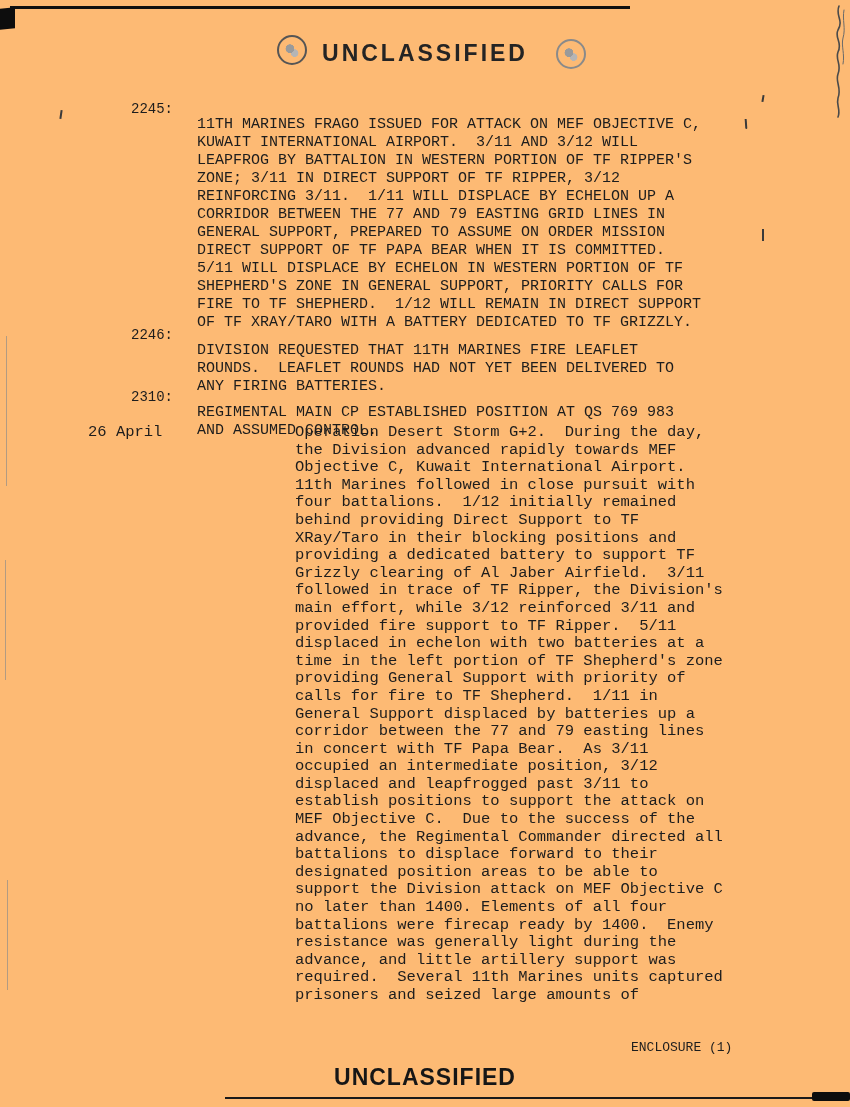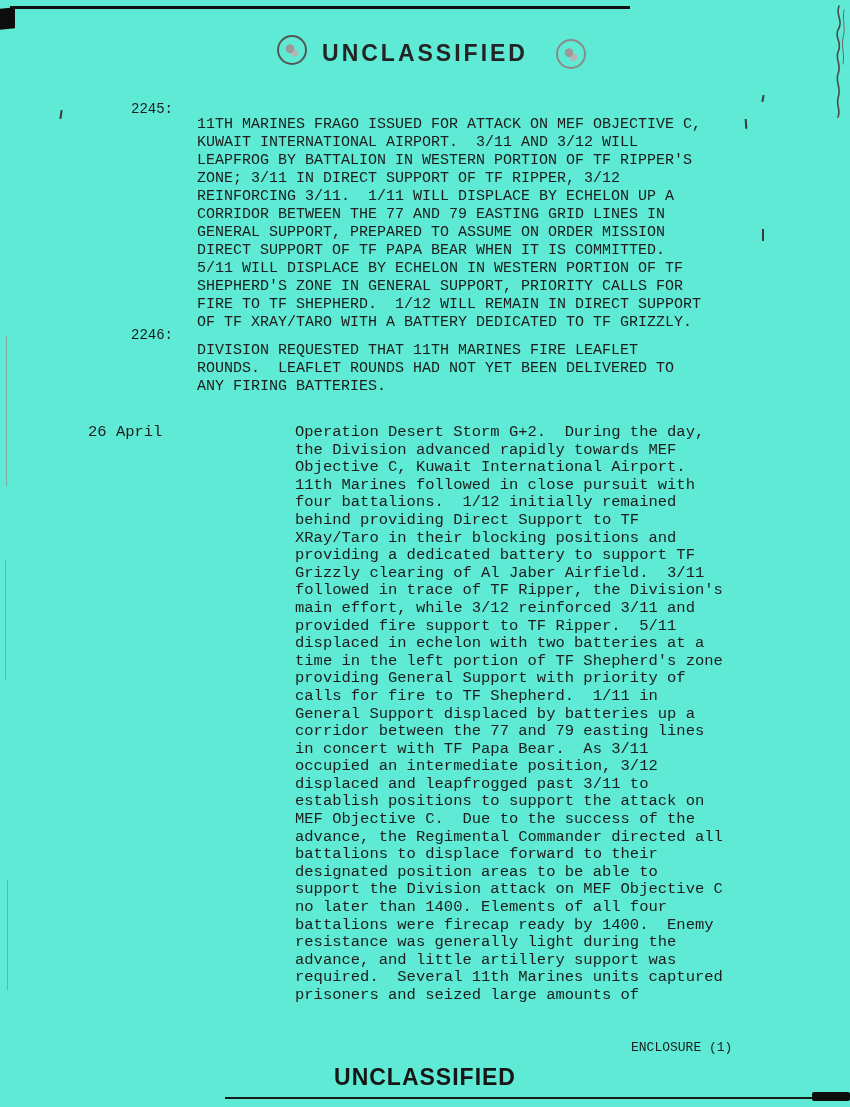--- a/index.html
+++ b/index.html
@@ -1,20 +1,20 @@
 <!DOCTYPE html>
 <html><head>
 <meta charset="utf-8">
 <style>
   html, body { margin:0; padding:0; background:#9a9a9a; }
   .page {
     position:relative;
     width:850px; height:1107px;
     margin:0 auto;
-    background:#5eead4;
+    background:#fdba74;
     overflow:hidden;
     font-family:"Liberation Mono", monospace;
     color:#1d1d1d;
   }
   
   .rule-top { position:absolute; left:10px; top:6px; width:620px; height:3px; background:#101010; }
   .rule-bottom { position:absolute; left:225px; top:1097px; width:625px; height:2px; background:#1a1a1a; }
   .blob-bottom-right { position:absolute; right:0; top:1092px; width:38px; height:9px; background:#0d0d0d; border-radius:2px; }
   .blob-top-left { position:absolute; left:0; top:8px; width:15px; height:21px; background:#0d0d0d; transform:skewY(-6deg); }
   .scratch { position:absolute; width:1px; background:#8a8a8a; opacity:.65; }
@@ -110,20 +110,25 @@
 OF TF XRAY/TARO WITH A BATTERY DEDICATED TO TF GRIZZLY.</pre>
   </div>
 
   <div class="entry e2">
     <span class="time">2246:</span>
     <pre class="body">DIVISION REQUESTED THAT 11TH MARINES FIRE LEAFLET
 ROUNDS.  LEAFLET ROUNDS HAD NOT YET BEEN DELIVERED TO
 ANY FIRING BATTERIES.</pre>
   </div>
 
+  <div class="entry e3">
+    <span class="time">2310:</span>
+    <pre class="body">REGIMENTAL MAIN CP ESTABLISHED POSITION AT QS 769 983
+AND ASSUMED CONTROL.</pre>
+  </div>
 
   <div class="narrative">
     <span class="date">26 April</span>
     <pre class="body">Operation Desert Storm G+2.  During the day,
 the Division advanced rapidly towards MEF
 Objective C, Kuwait International Airport.
 11th Marines followed in close pursuit with
 four battalions.  1/12 initially remained
 behind providing Direct Support to TF
 XRay/Taro in their blocking positions and

